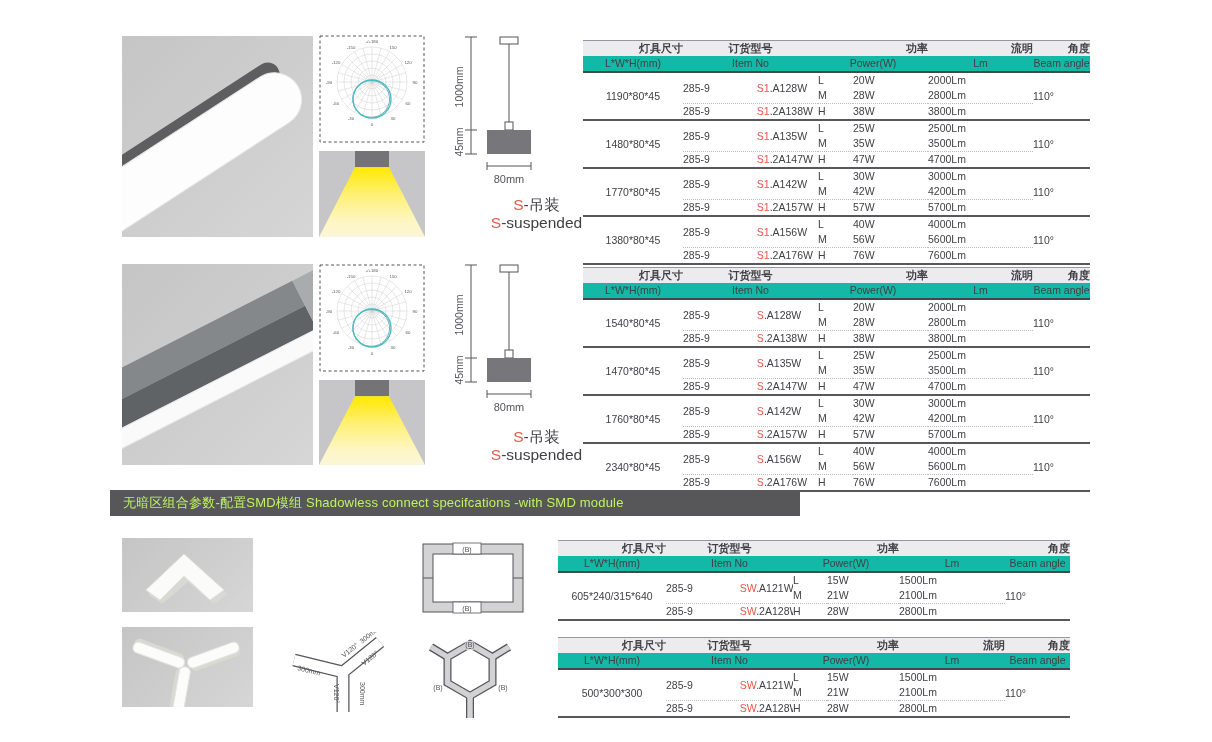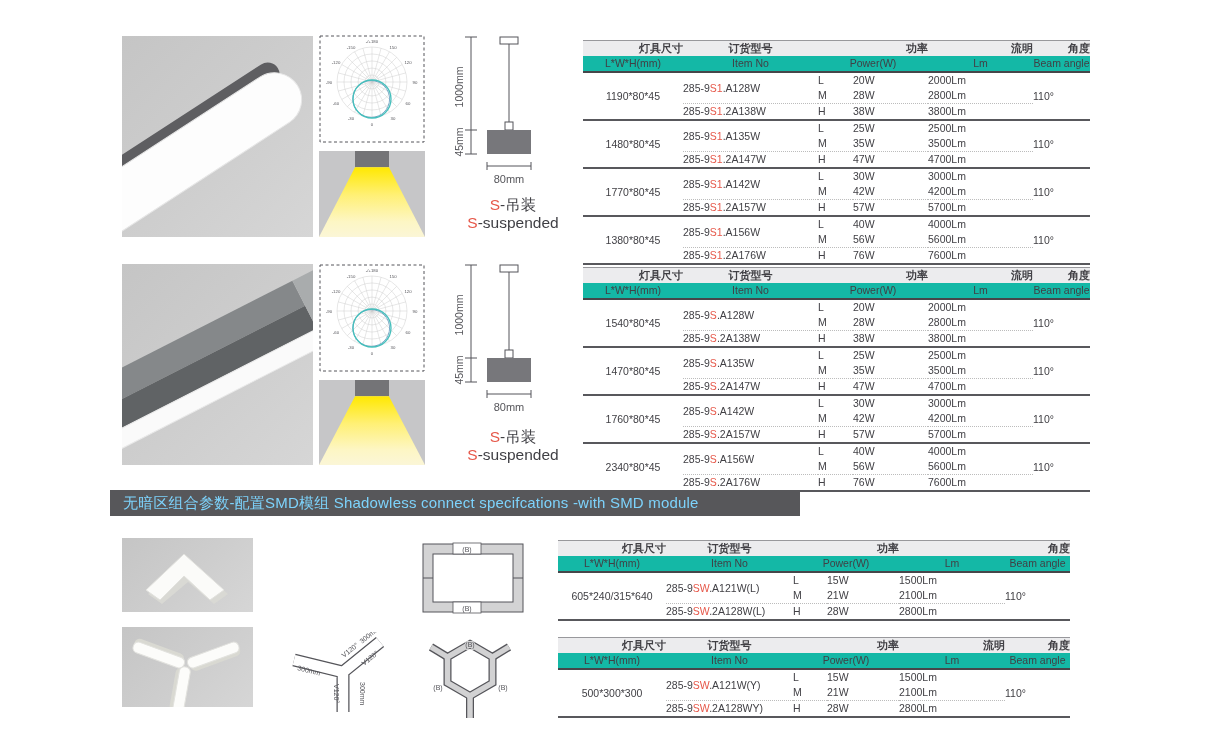--- a/index.html
+++ b/index.html
@@ -11,24 +11,24 @@
   
   .beam{position:absolute;width:106px;background:#c6c6c8;overflow:hidden;}
   .beam-fixture{position:absolute;left:34%;top:0;width:32%;height:19%;background:#747477;}
   .beam-cone{position:absolute;left:0;top:19%;width:100%;height:81%;
              background:linear-gradient(180deg,#ffe800 0%,#fff075 40%,#fdf6c4 78%,#fbf6d7 100%);
              clip-path:polygon(34% 0,66% 0,100% 100%,0 100%);}
   
   .polar{position:absolute;width:106px;height:108px;background:#fff;}
   
   .susp-label{position:absolute;width:170px;text-align:center;font-size:15.5px;line-height:18px;color:#3f3f44;}
-  .red{color:#e65749;}
+  .red{color:#e65749;padding-left:47px;}
   
   .banner{position:absolute;left:110px;top:490px;width:690px;height:26px;background:#57575a;
-          color:#7dd3fc;font-size:15px;line-height:26px;padding-left:13px;box-sizing:border-box;
+          color:#bef264;font-size:13px;line-height:26px;padding-left:13px;box-sizing:border-box;
           letter-spacing:.2px;white-space:nowrap;}
   
   .twrap{position:absolute;}
   table.spec{border-collapse:collapse;table-layout:fixed;width:100%;color:#414045;}
   table.spec th,table.spec td{padding:0;line-height:15px;height:15px;overflow:hidden;white-space:nowrap;}
   tr.h-cn th{font-size:11px;font-weight:bold;background:#ececee;border-top:1px solid #98989c;text-align:right;}
   tr.h-en th{font-size:10.5px;font-weight:normal;background:#14b8a6;border-bottom:2px solid #46464a;text-align:center;}
   tr.h-cn th.al,tr.h-en th.al{text-align:center;}
   table.spec td{font-size:10.5px;}
   td.dims{text-align:center;}

